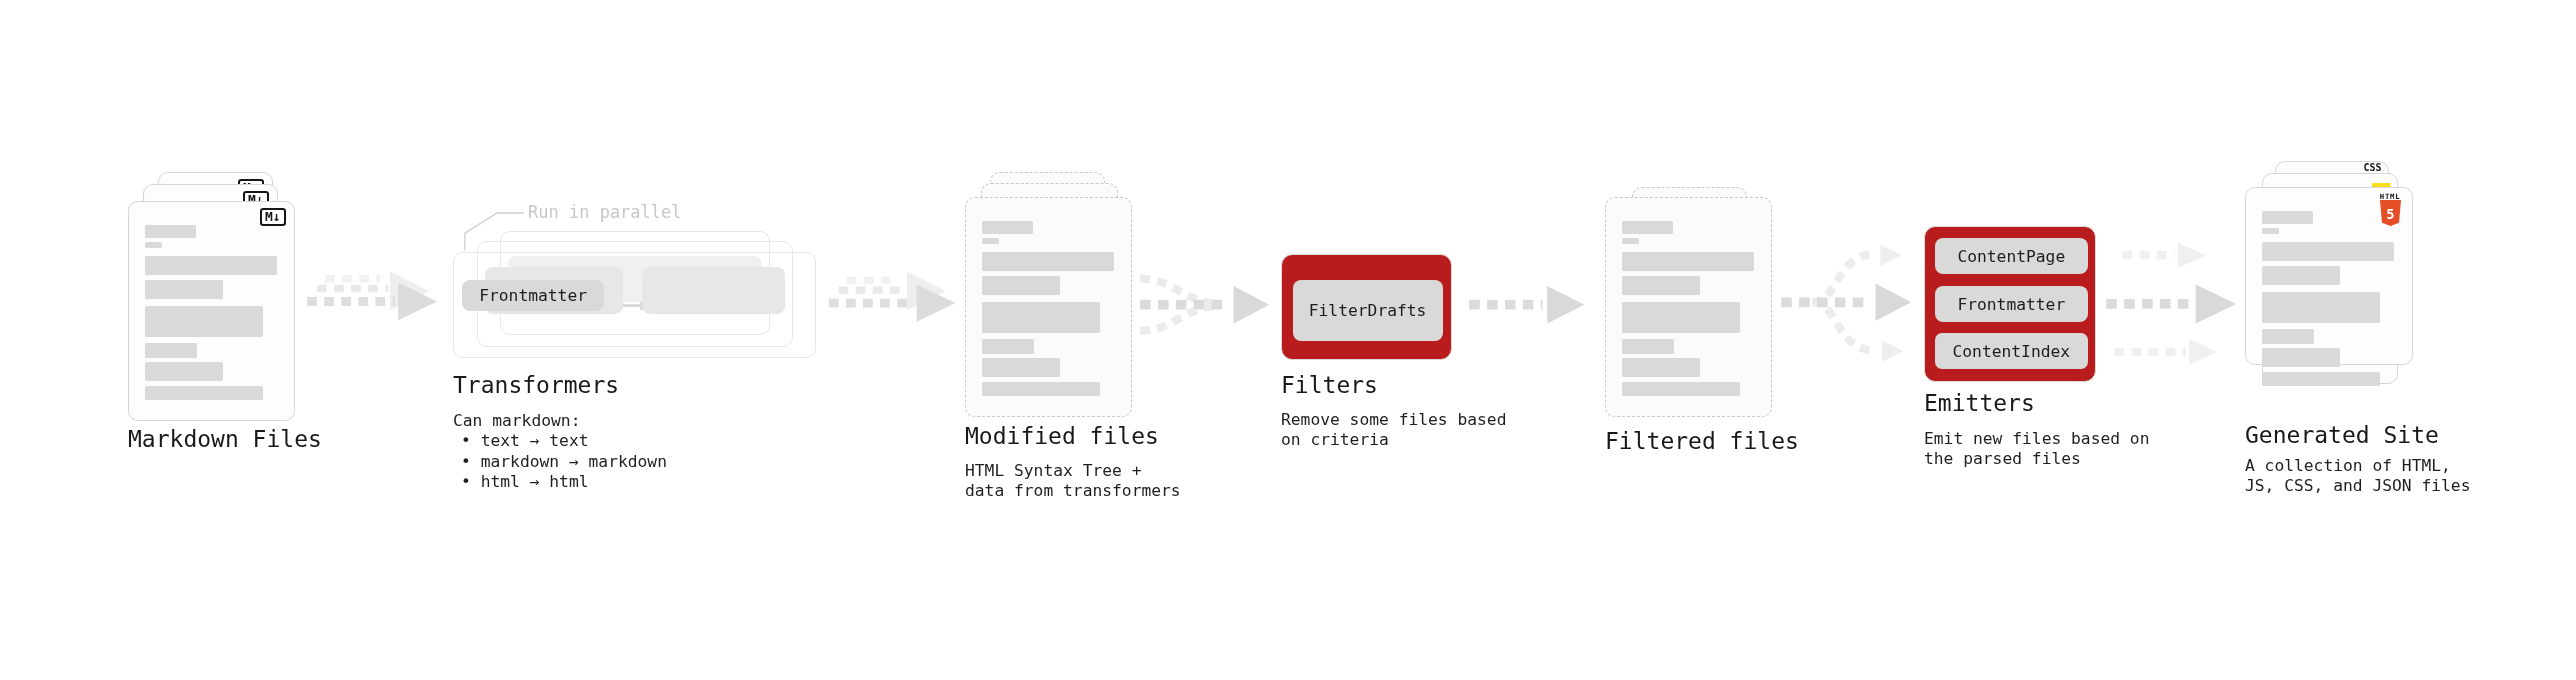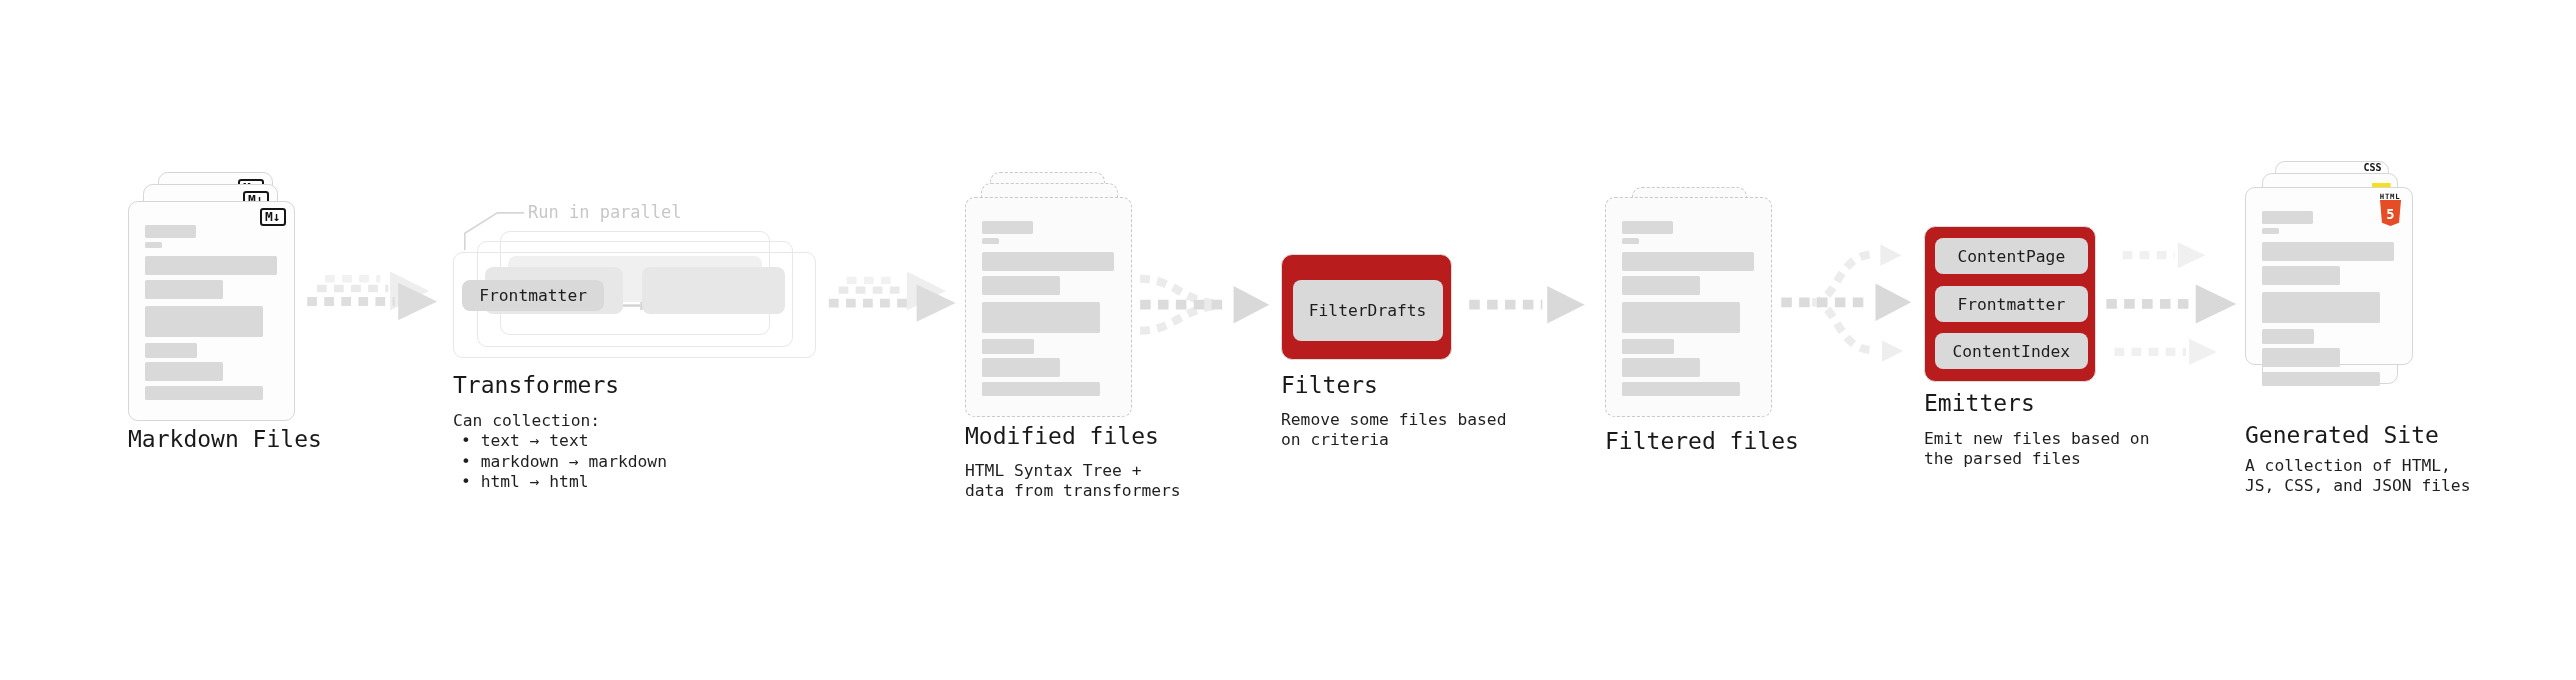--- a/index.html
+++ b/index.html
@@ -128,21 +128,21 @@
     <div class="t-box" style="left:477px;top:241px;width:316px;height:106px;">
       <div class="pill ghost-mid" style="left:7.3px;top:25px;width:138px;height:47px;"></div>
       <div class="pill ghost-mid" style="right:7.3px;top:25px;width:143px;height:47px;"></div>
     </div>
     <div class="t-box" style="left:453px;top:252px;width:363px;height:106px;">
       <div class="pill" style="left:8.1px;top:27px;width:142px;height:31px;">Frontmatter</div>
     </div>
 
     <div class="stage-label" style="left:453px;top:372px;">Transformers</div>
     <div class="caption" style="left:453px;top:411px;">
-      <div>Can collection:</div>
+      <div>Can markdown:</div>
       <div class="indent">• text → text</div>
       <div class="indent">• markdown → markdown</div>
       <div class="indent">• html → html</div>
     </div>
   </div>
 
   <div>
     <div class="file-card dashed" style="left:990px;top:172px;width:115px;height:203px;"></div>
     <div class="file-card dashed" style="left:981px;top:183px;width:137px;height:211px;"></div>
     <div class="file-card dashed with-bars" style="left:965px;top:197px;width:167px;height:220px;">
@@ -185,21 +185,21 @@
         <div class="bar" style="left: 16.3px; top: 160px; width: 78px; height: 18.7px; background: rgb(217, 217, 217);"></div>
         <div class="bar" style="left: 16.3px; top: 184px; width: 118px; height: 14px; background: rgb(217, 217, 217);"></div>
       </div>
     <div class="stage-label" style="left:1605px;top:428px;">Filtered files</div>
   </div>
 
   <div>
     <div class="panel" style="left:1924px;top:226px;width:172px;height:156px;">
       <div class="pill" style="left:9.8px;top:11.4px;width:153px;height:36px;">ContentPage</div>
       <div class="pill" style="left:9.8px;top:59px;width:153px;height:36px;">Frontmatter</div>
-      <div class="pill" style="left:9.8px;top:106px;width:153px;height:36px;">ContentIndex</div>
+      <div class="pill" style="left:9.8px;top:106px;width:153px;height:36px;border-radius:7px;">ContentIndex</div>
     </div>
     <div class="stage-label" style="left:1924px;top:390px;">Emitters</div>
     <div class="caption" style="left:1924px;top:429px;">
       <div>Emit new files based on</div>
       <div>the parsed files</div>
     </div>
   </div>
 
   <div>
     <div class="file-card" style="left:2275px;top:161px;width:114px;height:203px;">

